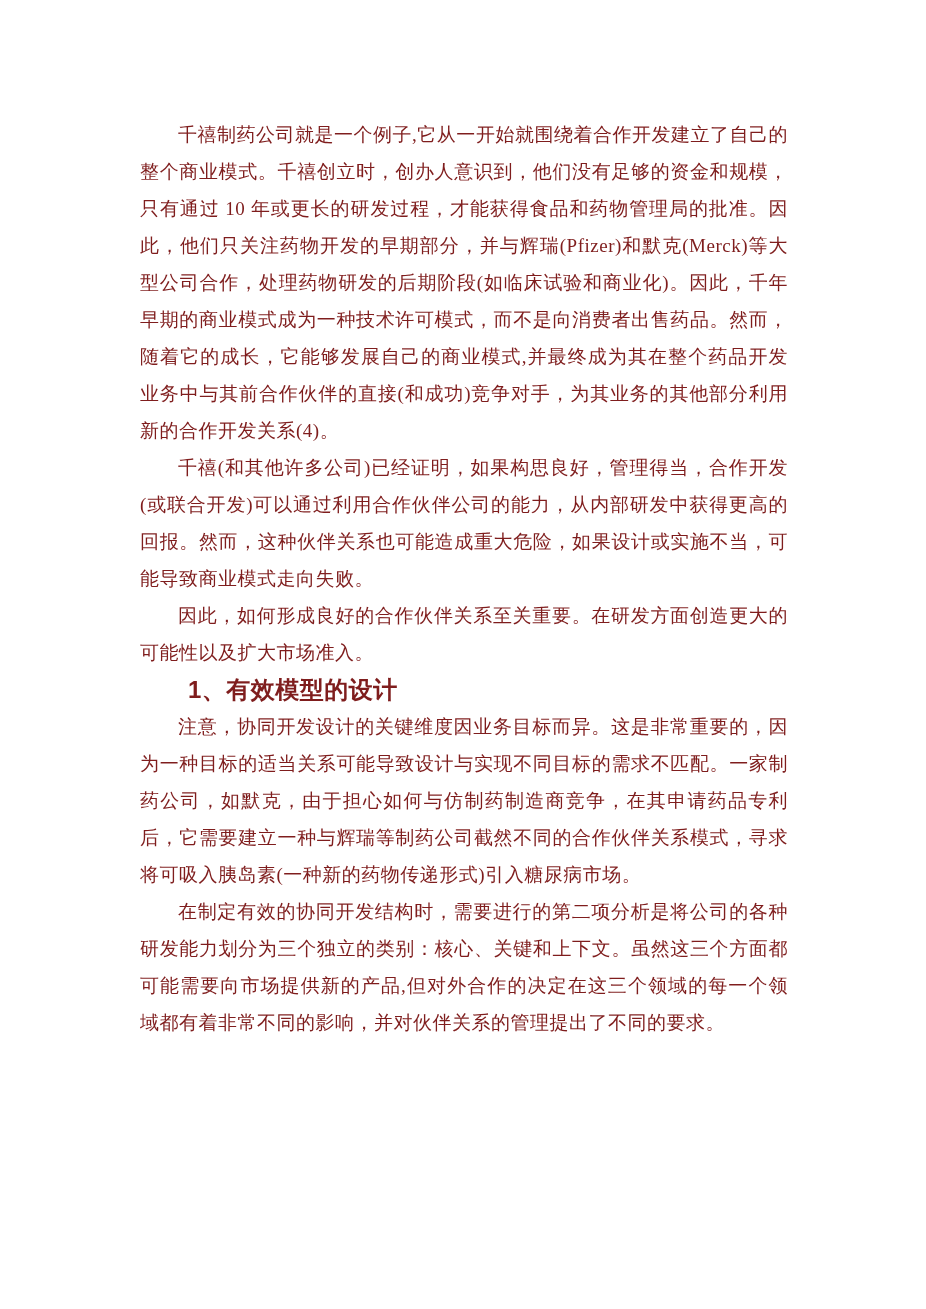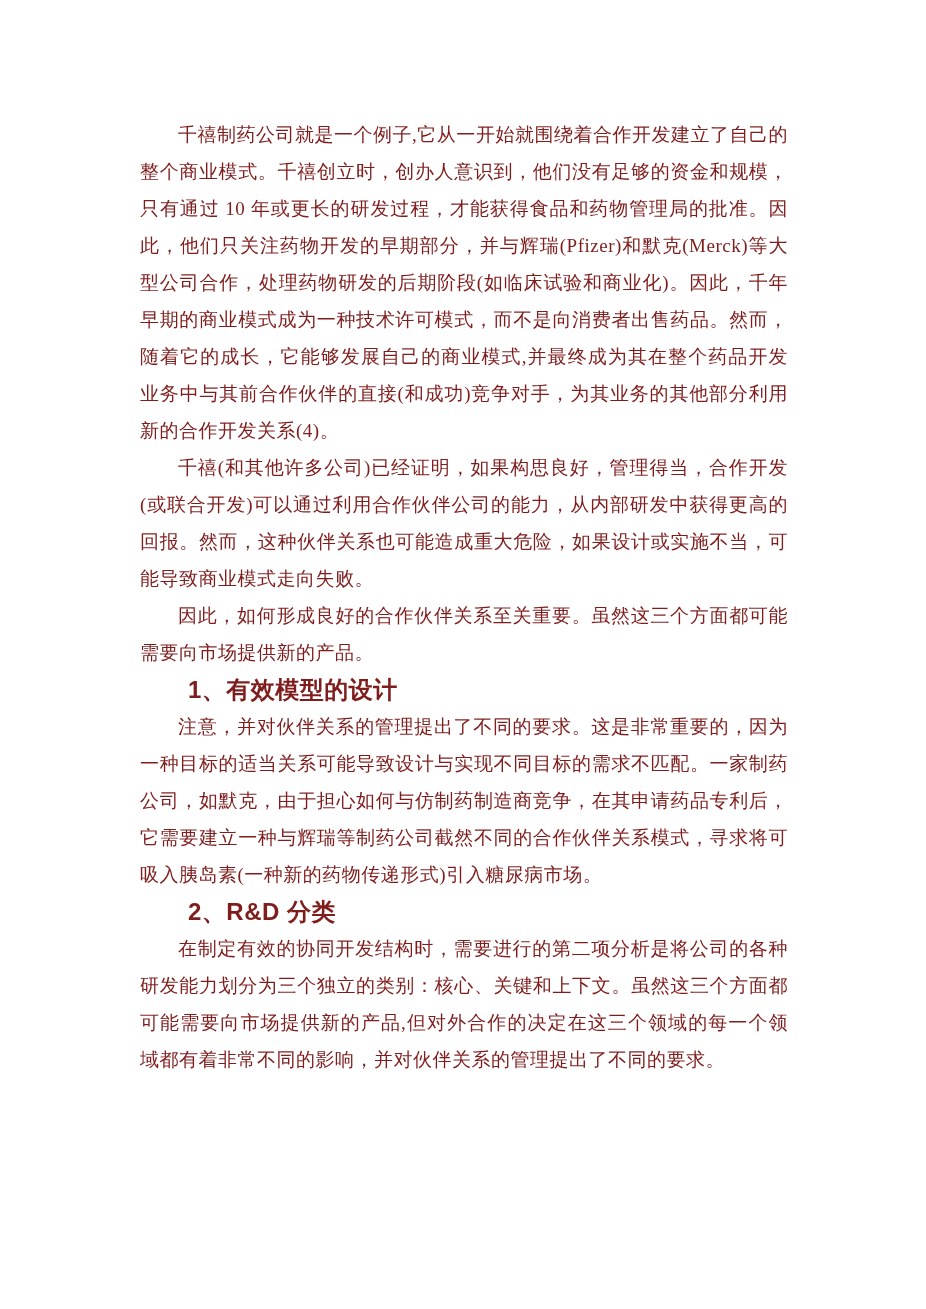--- a/index.html
+++ b/index.html
@@ -41,19 +41,18 @@
     font-family: "Liberation Sans", "DejaVu Sans", sans-serif;
   }
 </style>
 </head>
 <body>
 
 <div class="page">
   <div class="doc">
     <p class="para">千禧制药公司就是一个例子,它从一开始就围绕着合作开发建立了自己的整个商业模式。千禧创立时，创办人意识到，他们没有足够的资金和规模，只有通过 10 年或更长的研发过程，才能获得食品和药物管理局的批准。因此，他们只关注药物开发的早期部分，并与辉瑞(Pfizer)和默克(Merck)等大型公司合作，处理药物研发的后期阶段(如临床试验和商业化)。因此，千年早期的商业模式成为一种技术许可模式，而不是向消费者出售药品。然而，随着它的成长，它能够发展自己的商业模式,并最终成为其在整个药品开发业务中与其前合作伙伴的直接(和成功)竞争对手，为其业务的其他部分利用新的合作开发关系(4)。</p>
     <p class="para">千禧(和其他许多公司)已经证明，如果构思良好，管理得当，合作开发(或联合开发)可以通过利用合作伙伴公司的能力，从内部研发中获得更高的回报。然而，这种伙伴关系也可能造成重大危险，如果设计或实施不当，可能导致商业模式走向失败。</p>
-    <p class="para">因此，如何形成良好的合作伙伴关系至关重要。虽然这三个方面都可能需要向市场提供新的产品。</p>
+    <p class="para">因此，如何形成良好的合作伙伴关系至关重要。在研发方面创造更大的可能性以及扩大市场准入。</p>
     <h3 class="heading">1、有效模型的设计</h3>
-    <p class="para">注意，并对伙伴关系的管理提出了不同的要求。这是非常重要的，因为一种目标的适当关系可能导致设计与实现不同目标的需求不匹配。一家制药公司，如默克，由于担心如何与仿制药制造商竞争，在其申请药品专利后，它需要建立一种与辉瑞等制药公司截然不同的合作伙伴关系模式，寻求将可吸入胰岛素(一种新的药物传递形式)引入糖尿病市场。</p>
-    <h3 class="heading">2、R&amp;D 分类</h3>
+    <p class="para">注意，协同开发设计的关键维度因业务目标而异。这是非常重要的，因为一种目标的适当关系可能导致设计与实现不同目标的需求不匹配。一家制药公司，如默克，由于担心如何与仿制药制造商竞争，在其申请药品专利后，它需要建立一种与辉瑞等制药公司截然不同的合作伙伴关系模式，寻求将可吸入胰岛素(一种新的药物传递形式)引入糖尿病市场。</p>
     <p class="para">在制定有效的协同开发结构时，需要进行的第二项分析是将公司的各种研发能力划分为三个独立的类别：核心、关键和上下文。虽然这三个方面都可能需要向市场提供新的产品,但对外合作的决定在这三个领域的每一个领域都有着非常不同的影响，并对伙伴关系的管理提出了不同的要求。</p>
   </div>
 </div>
 
 </body></html>

